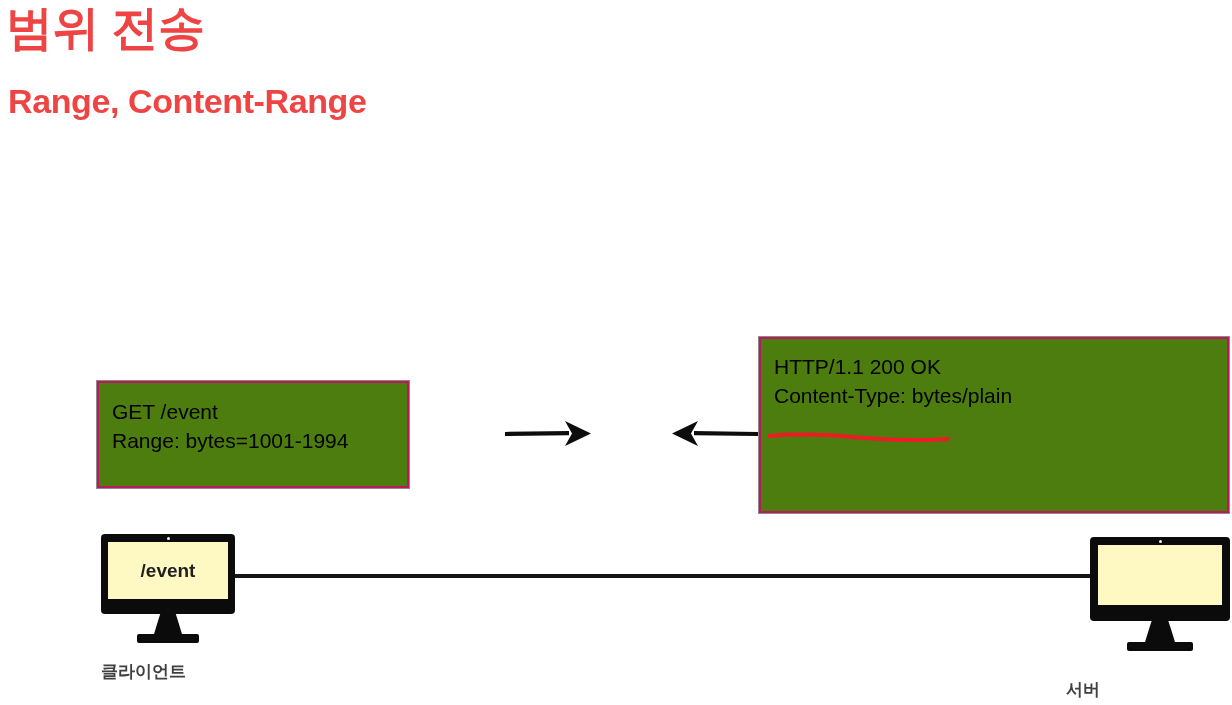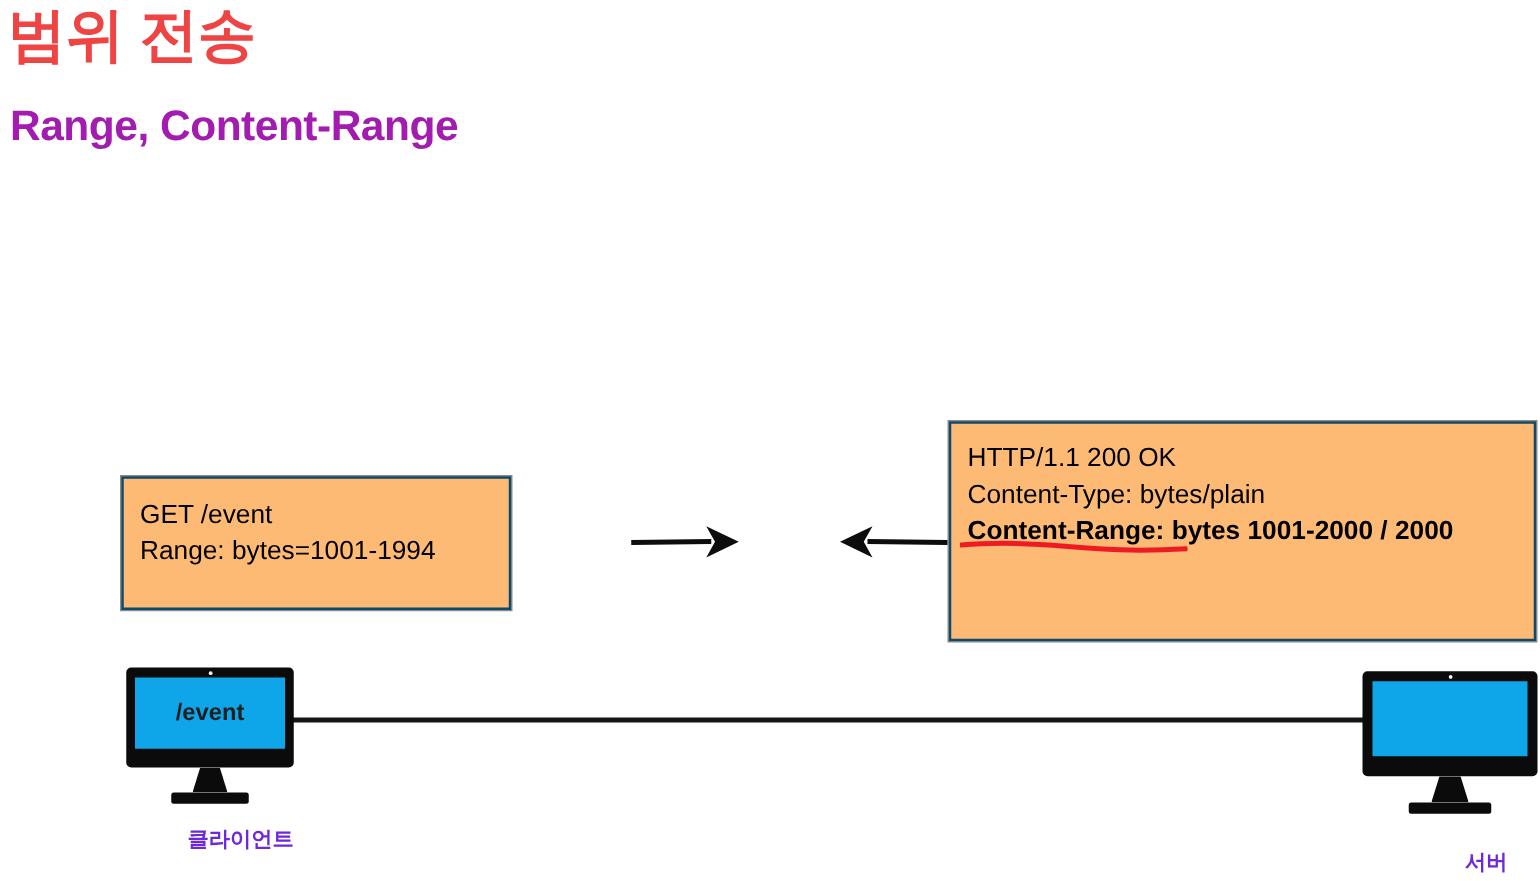--- a/index.html
+++ b/index.html
@@ -31,29 +31,29 @@
     white-space: nowrap;
   }
   #slide-subtitle {
     position: absolute;
     left: 8px;
     top: 82px;
     font-size: 34px;
     font-weight: bold;
     line-height: 1.15;
     letter-spacing: -0.4px;
-    color: #a21caf;
+    color: #ef4444;
     white-space: nowrap;
   }
 
   
   .msg-box {
     position: absolute;
-    background: #fdba74;
-    border: 2px solid #0c4a6e;
+    background: #4d7c0f;
+    border: 2px solid #be185d;
     box-sizing: border-box;
   }
   .msg-box::after {
     
     content: "";
     position: absolute;
     left: -3px;
     top: -3px;
     right: -3px;
     bottom: -3px;
@@ -128,21 +128,21 @@
     position: absolute;
   }
   .monitor-body {
     position: relative;
     background: #0b0b0b;
     border-radius: 4px;
     box-sizing: border-box;
   }
   .monitor-screen {
     position: absolute;
-    background: #0ea5e9;
+    background: #fef9c3;
     display: flex;
     align-items: center;
     justify-content: center;
     overflow: hidden;
   }
   .monitor-dot {
     position: absolute;
     width: 3px;
     height: 3px;
     background: #f4f4f4;
@@ -165,23 +165,23 @@
   .screen-label {
     font-size: 19px;
     font-weight: bold;
     color: #1f1f1f;
     white-space: nowrap;
   }
   .device-caption {
     position: absolute;
     font-size: 17px;
     font-weight: bold;
-    color: #6d28d9;
-    white-space: nowrap;
-    text-align: right;
+    color: #404040;
+    white-space: nowrap;
+    text-align: left;
   }
 
   
   #client-monitor { left: 101px; top: 534px; width: 134px; }
   #client-monitor .monitor-body { width: 134px; height: 80px; }
   #client-monitor .monitor-screen { left: 7px; top: 8px; width: 120px; height: 57px; }
   #client-monitor .monitor-neck {
     top: 80px; width: 28px; height: 20px; margin-left: -14px;
     clip-path: polygon(22% 0%, 78% 0%, 100% 100%, 0% 100%);
   }
@@ -224,23 +224,20 @@
   <svg width="92" height="34" viewBox="0 0 92 34" aria-hidden="true">
     <path d="M90 18 L26 17.2" stroke="#0d0d0d" stroke-width="4.2" stroke-linecap="butt" fill="none"></path>
     <path d="M30 5 L4 17.4 L30 30 L23 17.4 Z" fill="#0d0d0d"></path>
   </svg>
 </div>
 
 <div class="msg-box" id="response-box">
   <div class="msg-lines">
     <div class="msg-line">HTTP/1.1 200 OK</div>
     <div class="msg-line">Content-Type: bytes/plain</div>
-    <div class="msg-line strong">
-      <span>Content-Range:</span><span> bytes 1001-2000 / 2000</span>
-    </div>
     <div class="msg-line blank"></div>
   </div>
 </div>
 
 <div id="content-range-underline">
   <svg width="182" height="14" viewBox="0 0 182 14" aria-hidden="true">
     <path d="M1 6 C 28 3.5, 56 4.5, 84 7 S 140 11.5, 181 9" stroke="#ee1b24" stroke-width="4" fill="none" stroke-linecap="round"></path>
   </svg>
 </div>
 

